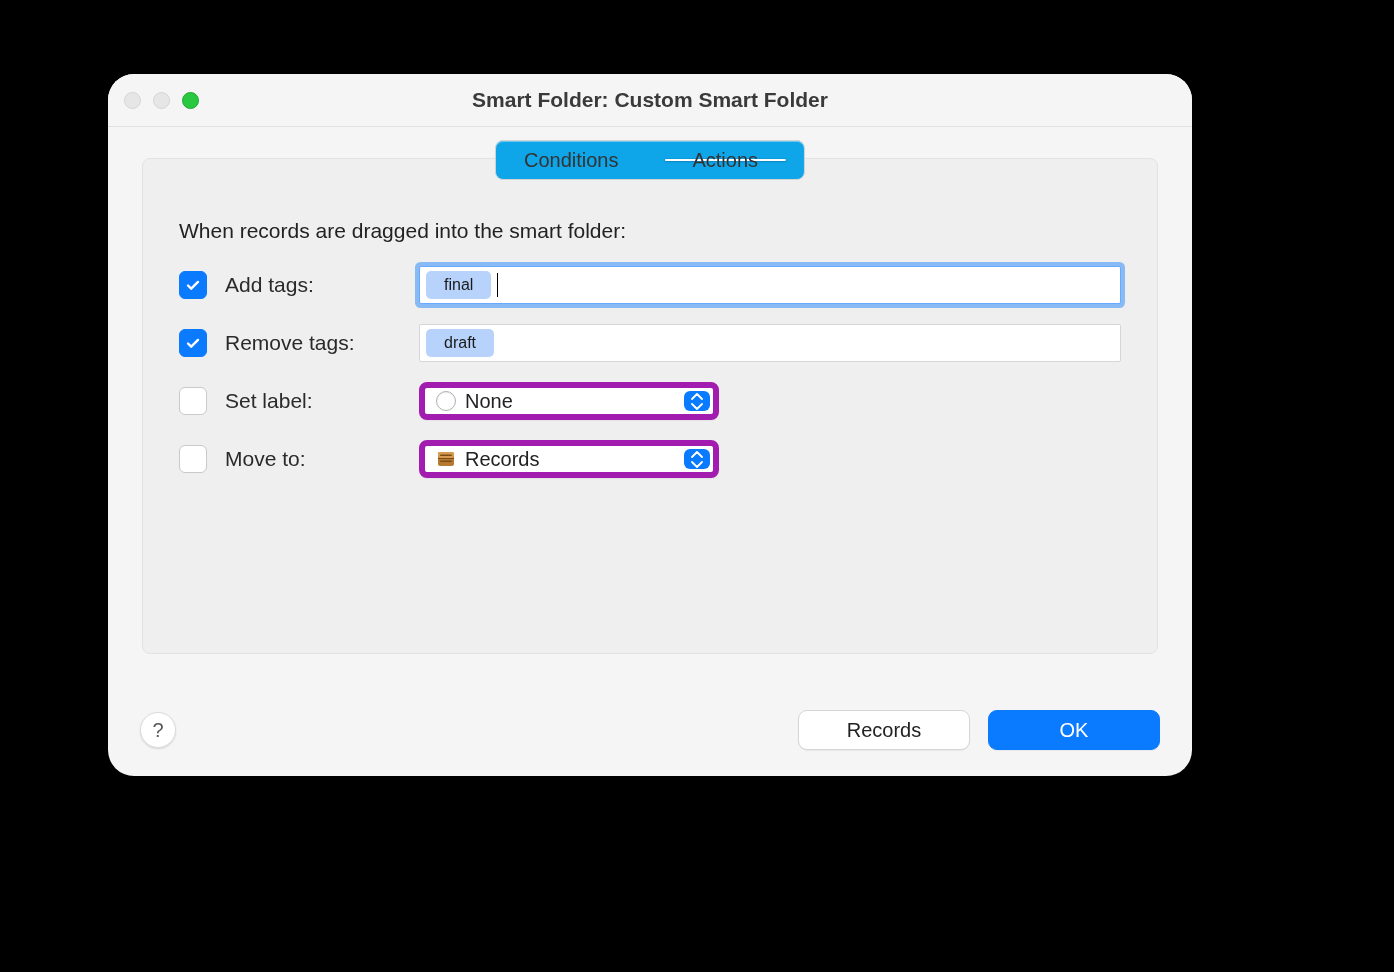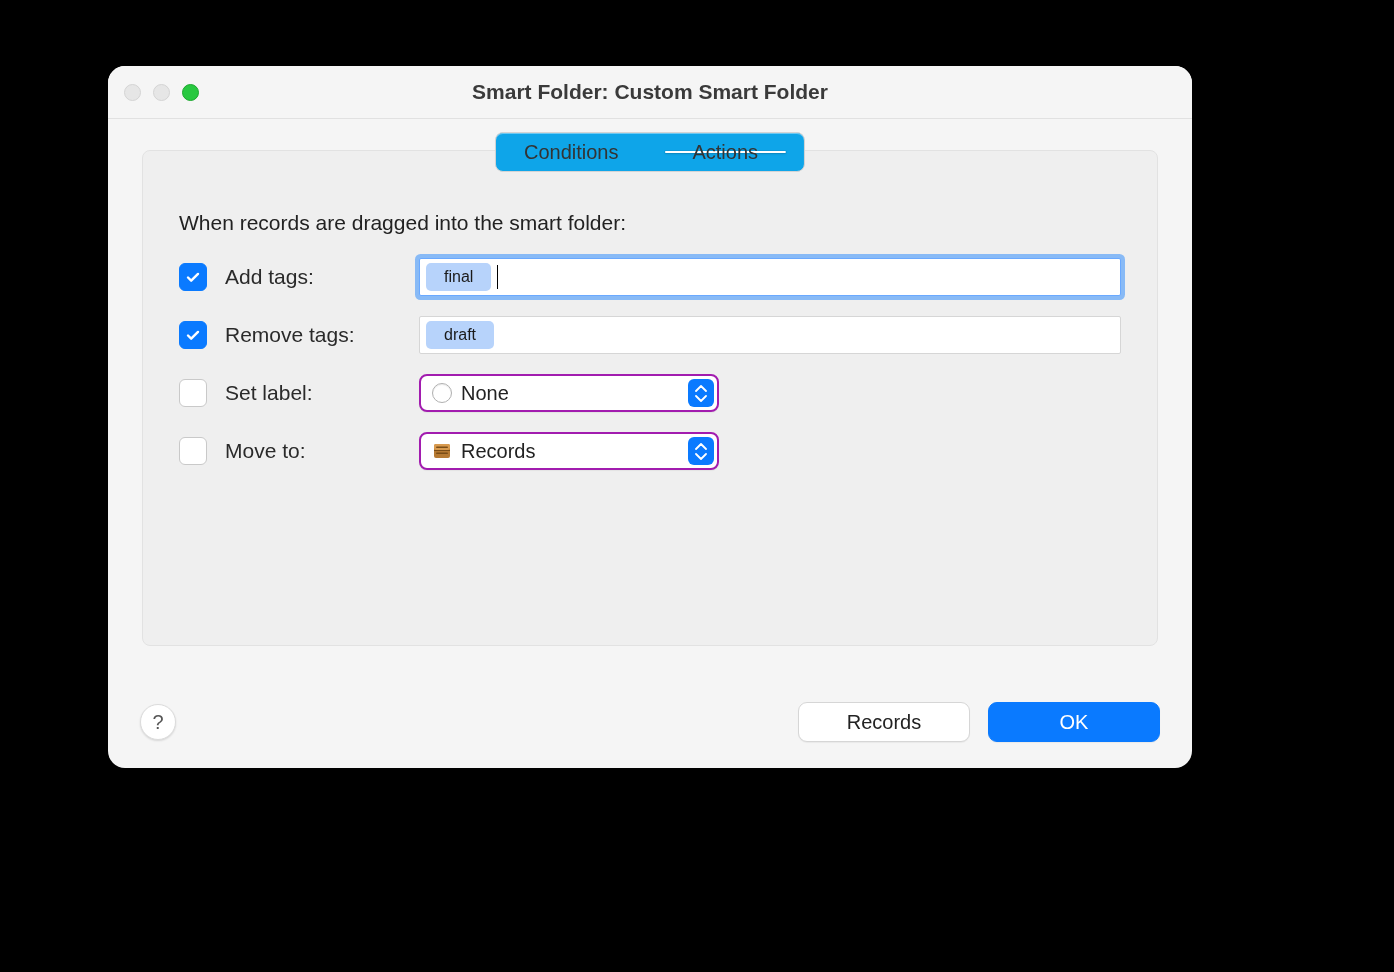--- a/index.html
+++ b/index.html
@@ -9,25 +9,25 @@
     height: 972px;
     background: #000;
     font-family: -apple-system, "Helvetica Neue", Helvetica, Arial, sans-serif;
     font-size: 18px;
     color: #222;
     -webkit-font-smoothing: antialiased;
   }
   .window {
     position: absolute;
     left: 108px;
-    top: 66px;
+    top: 74px;
     width: 1084px;
     height: 702px;
     background: #f5f5f5;
-    border-radius: 17px;
+    border-radius: 26px;
     box-shadow: 0 30px 60px rgba(0,0,0,0.6), 0 0 0 1px rgba(0,0,0,0.12);
     overflow: hidden;
   }
   .titlebar {
     position: relative;
     height: 52px;
     line-height: 52px;
     text-align: center;
     border-bottom: 1px solid #e1e1e1;
     background: #f5f5f5;
@@ -171,21 +171,21 @@
   .caret {
     width: 1px;
     height: 24px;
     background: #000;
   }
 
   .popup {
     height: 38px;
     width: 300px;
     background: #fff;
-    border: 2px solid #a21caf;
+    border: 6px solid #a21caf;
     border-radius: 8px;
     display: flex;
     align-items: center;
     padding-left: 10px;
     position: relative;
     box-sizing: border-box;
     font-size: 20px;
     color: #222;
     box-shadow: 0 1px 1px rgba(0,0,0,0.05);
   }

